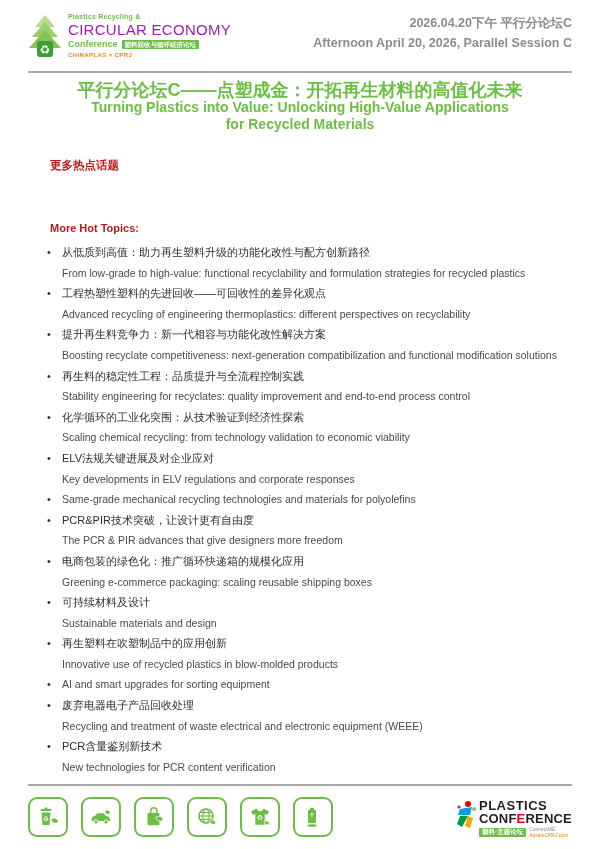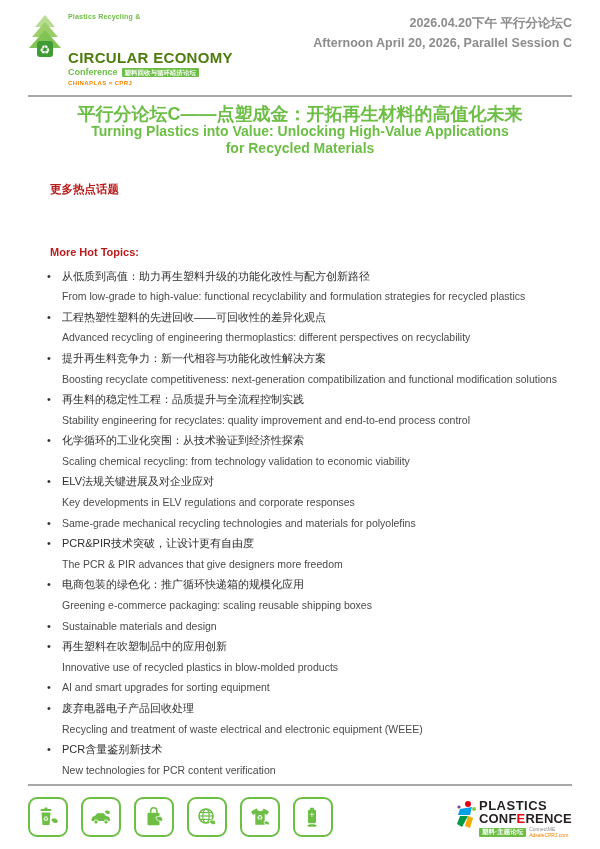--- a/index.html
+++ b/index.html
@@ -14,21 +14,21 @@
   .page{position:absolute;inset:0;}
 
   
   .header{
     display:flex;justify-content:space-between;align-items:flex-start;
     padding:13px 28px 0 28px;
   }
   .brand{display:flex;align-items:flex-start;}
   .brand-text{margin-left:6px;line-height:1.15;}
   .brand-line1{font-size:7px;font-weight:bold;color:#6cbe45;letter-spacing:.2px;}
-  .brand-line2{font-size:15px;font-weight:bold;color:#4d7c0f;letter-spacing:.3px;margin-top:28px;}
+  .brand-line2{font-size:15px;font-weight:normal;color:#a21caf;letter-spacing:.3px;}
   .brand-line3{display:flex;align-items:center;margin-top:1px;}
   .brand-conf{font-size:9px;font-weight:bold;color:#6cbe45;}
   .brand-badge{
     background:#6cbe45;color:#fff;font-size:6.5px;font-weight:bold;
     padding:1px 3px;margin-left:4px;border-radius:1px;white-space:nowrap;
   }
   .brand-line4{font-size:6px;font-weight:bold;color:#f08300;margin-top:2px;letter-spacing:.4px;}
   .session{text-align:right;line-height:20px;color:#8c8c8c;}
   .session-cn{font-size:12.5px;font-weight:bold;}
   .session-en{font-size:12.5px;font-weight:bold;}
@@ -176,20 +176,21 @@
     </div>
 
     <div class="topic-item">
       <span class="topic-bullet">•</span>
       <div class="topic-cn">电商包装的绿色化：推广循环快递箱的规模化应用</div>
       <div class="topic-en">Greening e-commerce packaging: scaling reusable shipping boxes</div>
     </div>
 
     <div class="topic-item">
       <span class="topic-bullet">•</span>
+      <div class="topic-cn">可持续材料及设计</div>
       <div class="topic-en">Sustainable materials and design</div>
     </div>
 
     <div class="topic-item">
       <span class="topic-bullet">•</span>
       <div class="topic-cn">再生塑料在吹塑制品中的应用创新</div>
       <div class="topic-en">Innovative use of recycled plastics in blow-molded products</div>
     </div>
 
     <div class="topic-item">

